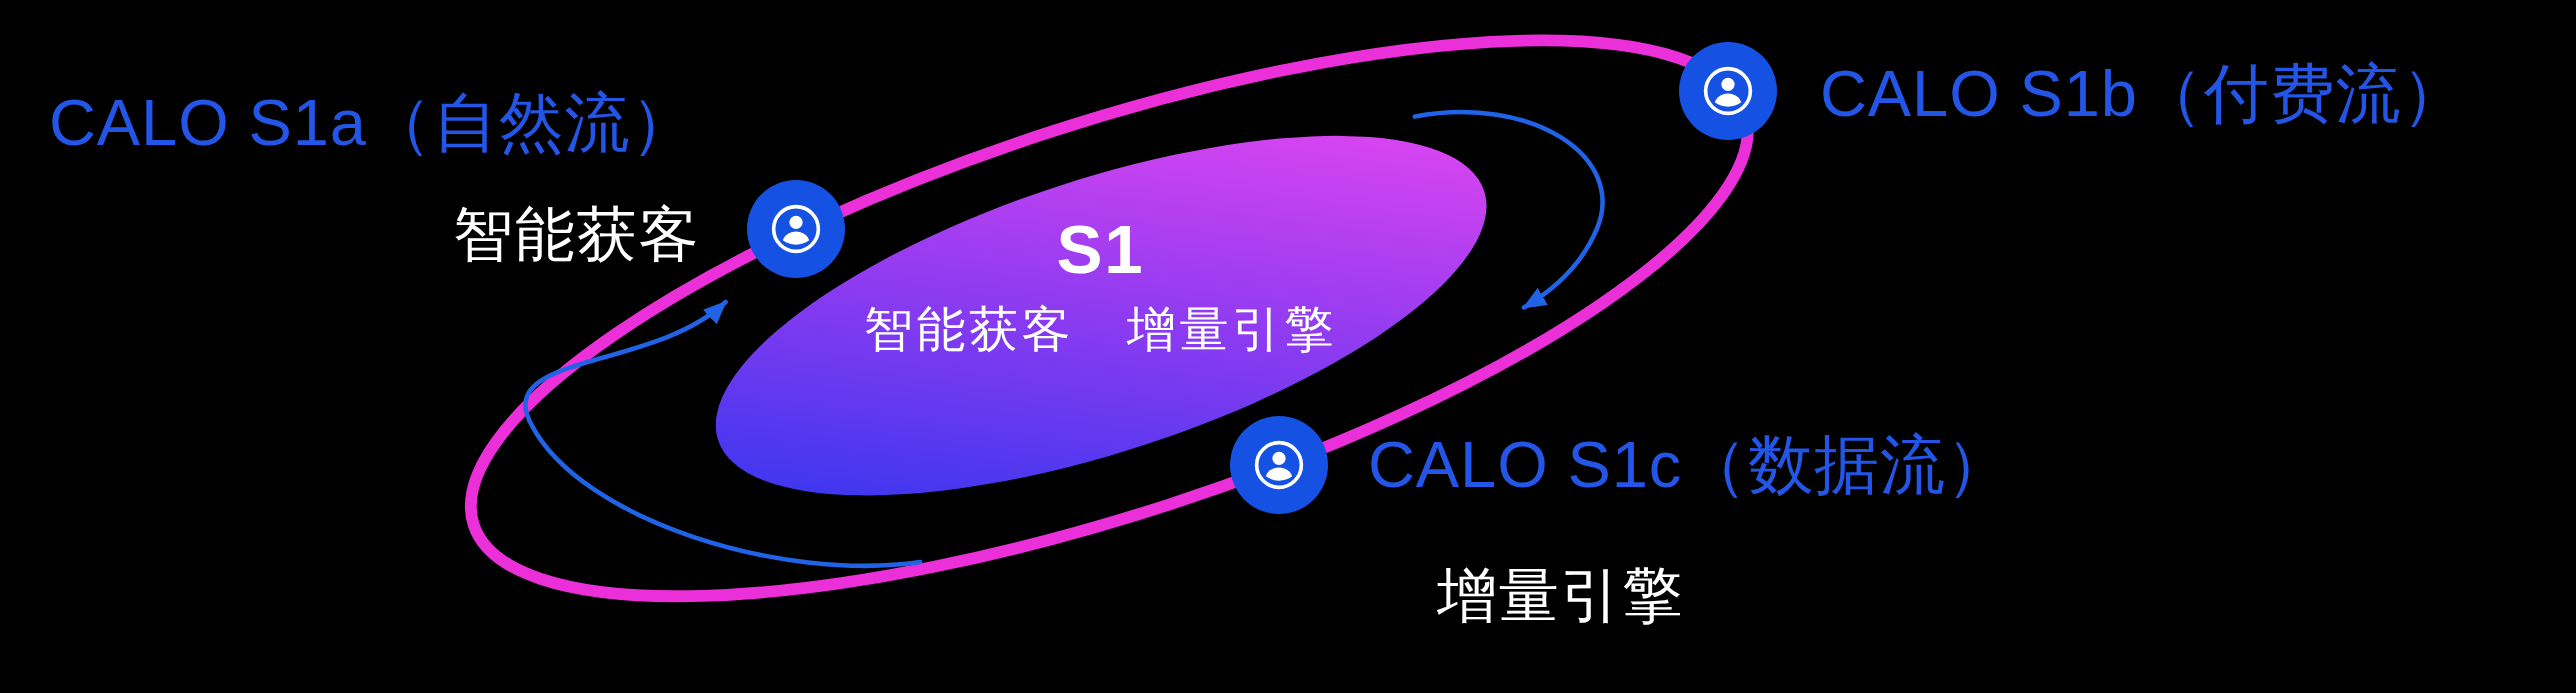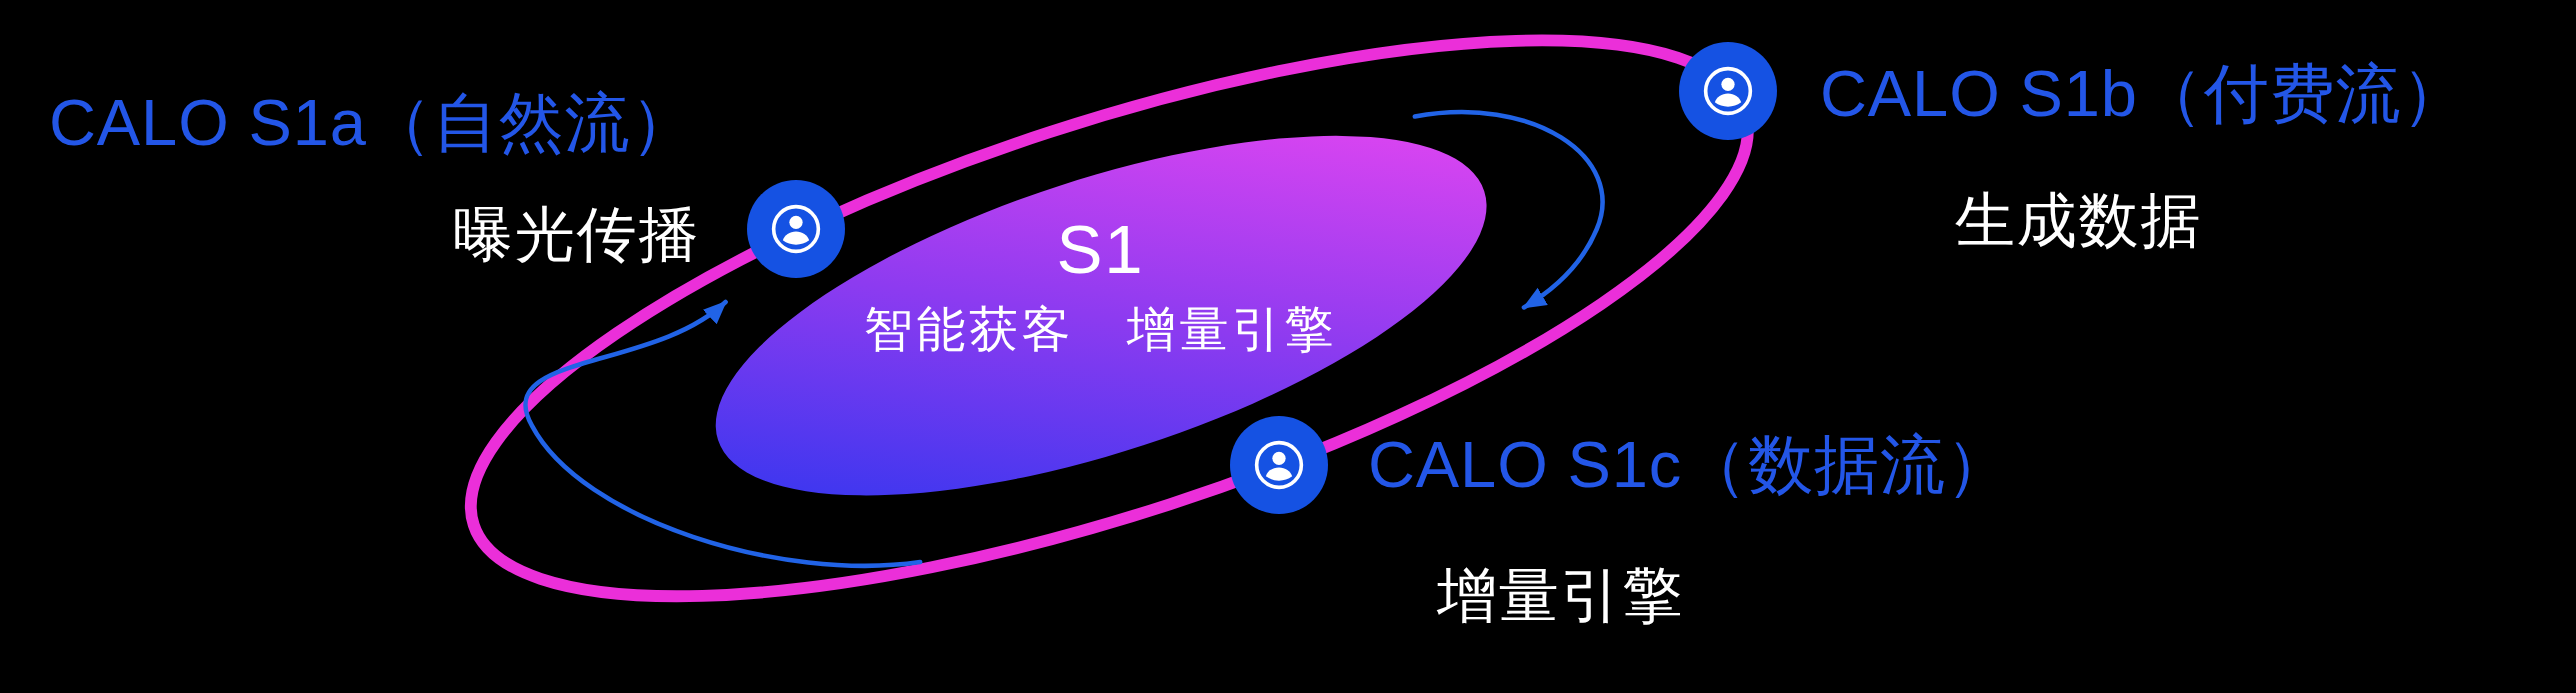--- a/index.html
+++ b/index.html
@@ -53,21 +53,21 @@
   .core-text {
     position: absolute;
     left: 737px;
     top: 209px;
     width: 727px;
     text-align: center;
     color: #ffffff;
   }
   .core-title {
     font-size: 69px;
-    font-weight: 400;
+    font-weight: 700;
     line-height: 1.2;
     letter-spacing: 1.8px;
   }
   .core-sub {
     margin-top: 7.3px;
     font-size: 49px;
     font-weight: 500;
     line-height: 1.25;
     letter-spacing: 3.6px;
     white-space: nowrap;
@@ -116,31 +116,30 @@
   </div>
 
   <div class="node" id="node-s1a">
     <svg viewBox="0 0 48 48">
       <circle cx="24" cy="24" r="18.5" fill="none" stroke="#ffffff" stroke-width="3"></circle>
       <circle cx="24" cy="18.5" r="5.5" fill="#ffffff"></circle>
       <path d="M24 26c-5.2 0-9.6 3-10.9 7.4a18.5 18.5 0 0 0 21.8 0C33.6 29 29.2 26 24 26z" fill="#ffffff"></path>
     </svg>
   </div>
   <div class="node-title" id="title-s1a">CALO S1a（自然流）</div>
-  <div class="node-sub" id="sub-s1a">曝光传播</div>
+  <div class="node-sub" id="sub-s1a">智能获客</div>
 
   <div class="node" id="node-s1b">
     <svg viewBox="0 0 48 48">
       <circle cx="24" cy="24" r="18.5" fill="none" stroke="#ffffff" stroke-width="3"></circle>
       <circle cx="24" cy="18.5" r="5.5" fill="#ffffff"></circle>
       <path d="M24 26c-5.2 0-9.6 3-10.9 7.4a18.5 18.5 0 0 0 21.8 0C33.6 29 29.2 26 24 26z" fill="#ffffff"></path>
     </svg>
   </div>
   <div class="node-title" id="title-s1b">CALO S1b（付费流）</div>
-  <div class="node-sub" id="sub-s1b">生成数据</div>
 
   <div class="node" id="node-s1c">
     <svg viewBox="0 0 48 48">
       <circle cx="24" cy="24" r="18.5" fill="none" stroke="#ffffff" stroke-width="3"></circle>
       <circle cx="24" cy="18.5" r="5.5" fill="#ffffff"></circle>
       <path d="M24 26c-5.2 0-9.6 3-10.9 7.4a18.5 18.5 0 0 0 21.8 0C33.6 29 29.2 26 24 26z" fill="#ffffff"></path>
     </svg>
   </div>
   <div class="node-title" id="title-s1c">CALO S1c（数据流）</div>
   <div class="node-sub" id="sub-s1c">增量引擎</div>

